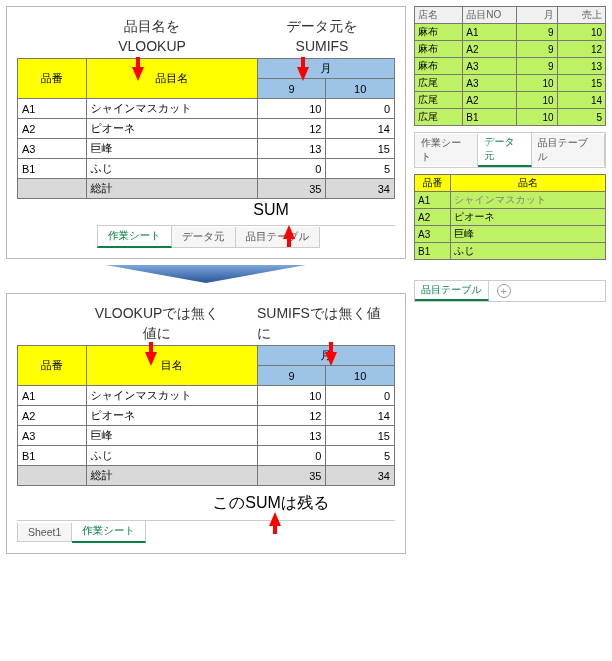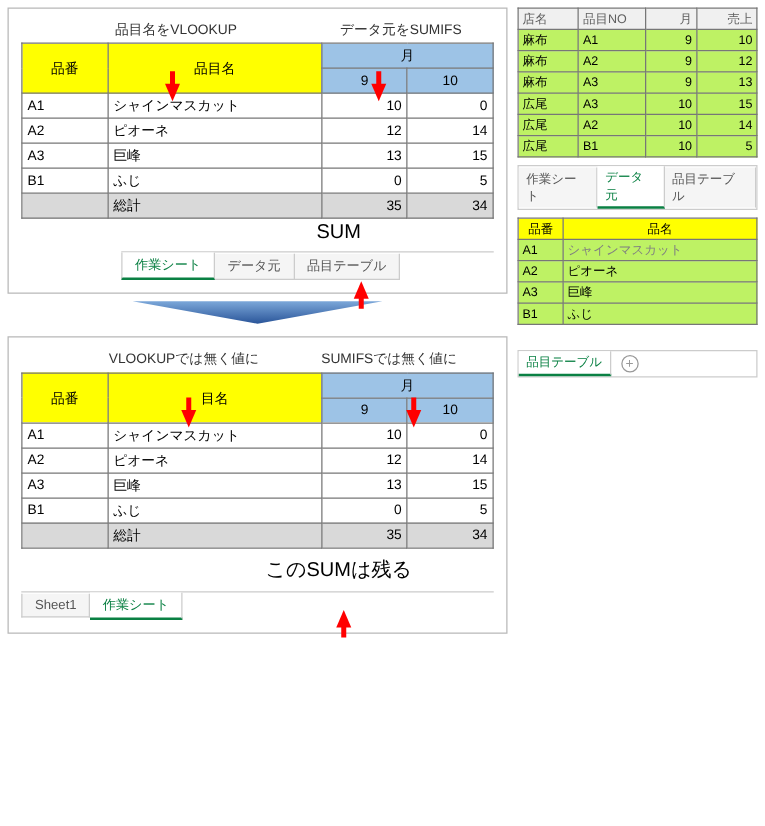--- a/index.html
+++ b/index.html
@@ -17,23 +17,23 @@
   .panel {
     border: 1px solid #b8b8b8;
     background: #fff;
     padding: 10px;
     margin-bottom: 4px;
     position: relative;
   }
   .caption-row { display: flex; margin-bottom: 2px; }
   .caption {
     display: flex;
-    flex-direction: row;
+    flex-direction: column;
     align-items: center;
-    font-size: 11px;
+    font-size: 14px;
     color: #333;
     line-height: 1.4;
   }
   table.xl { border-collapse: collapse; width: 100%; }
   table.xl td, table.xl th {
     border: 1px solid #777;
     padding: 2px 4px;
     height: 20px;
     font-size: 11px;
     background: #fff;

